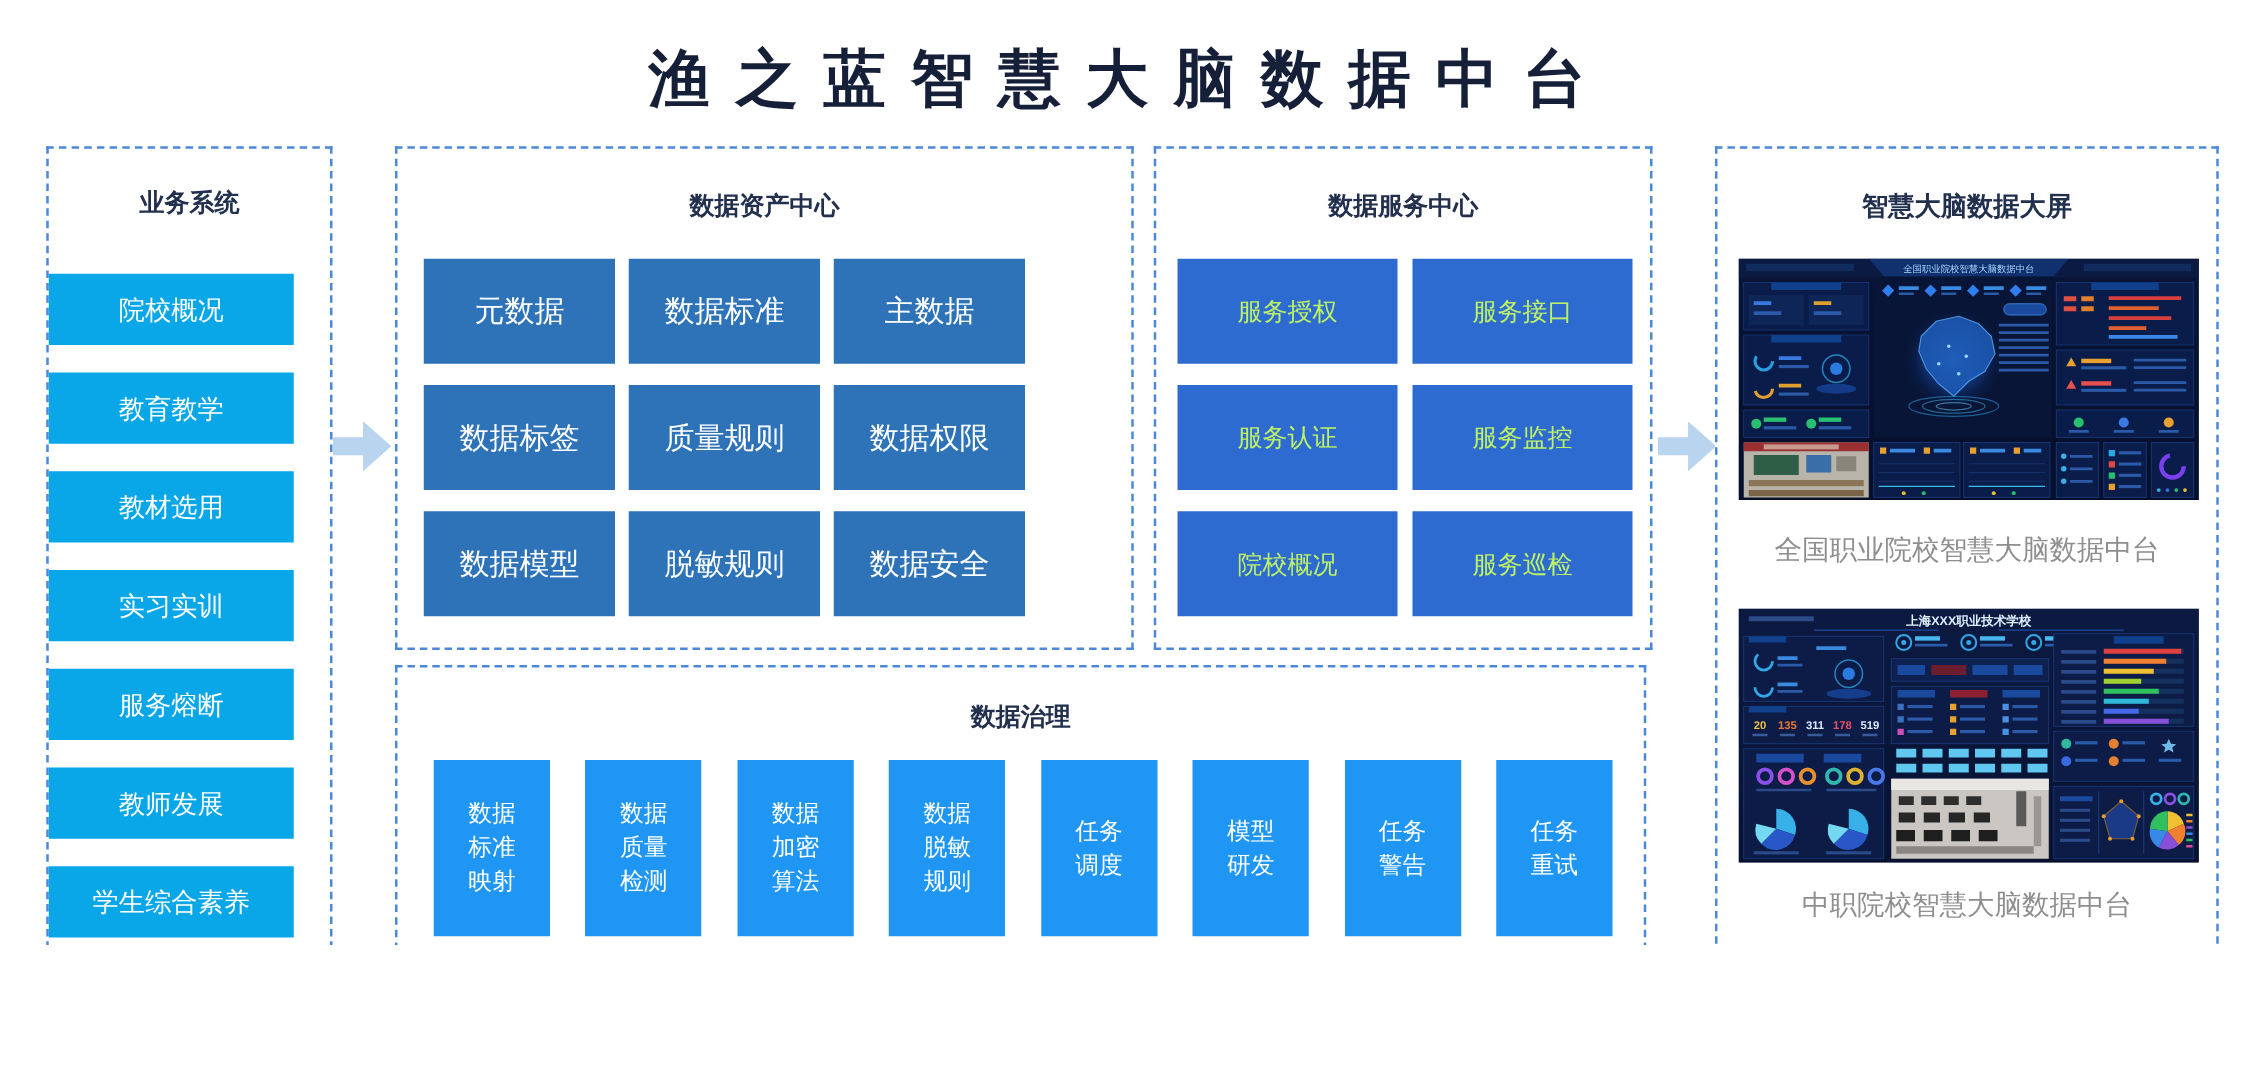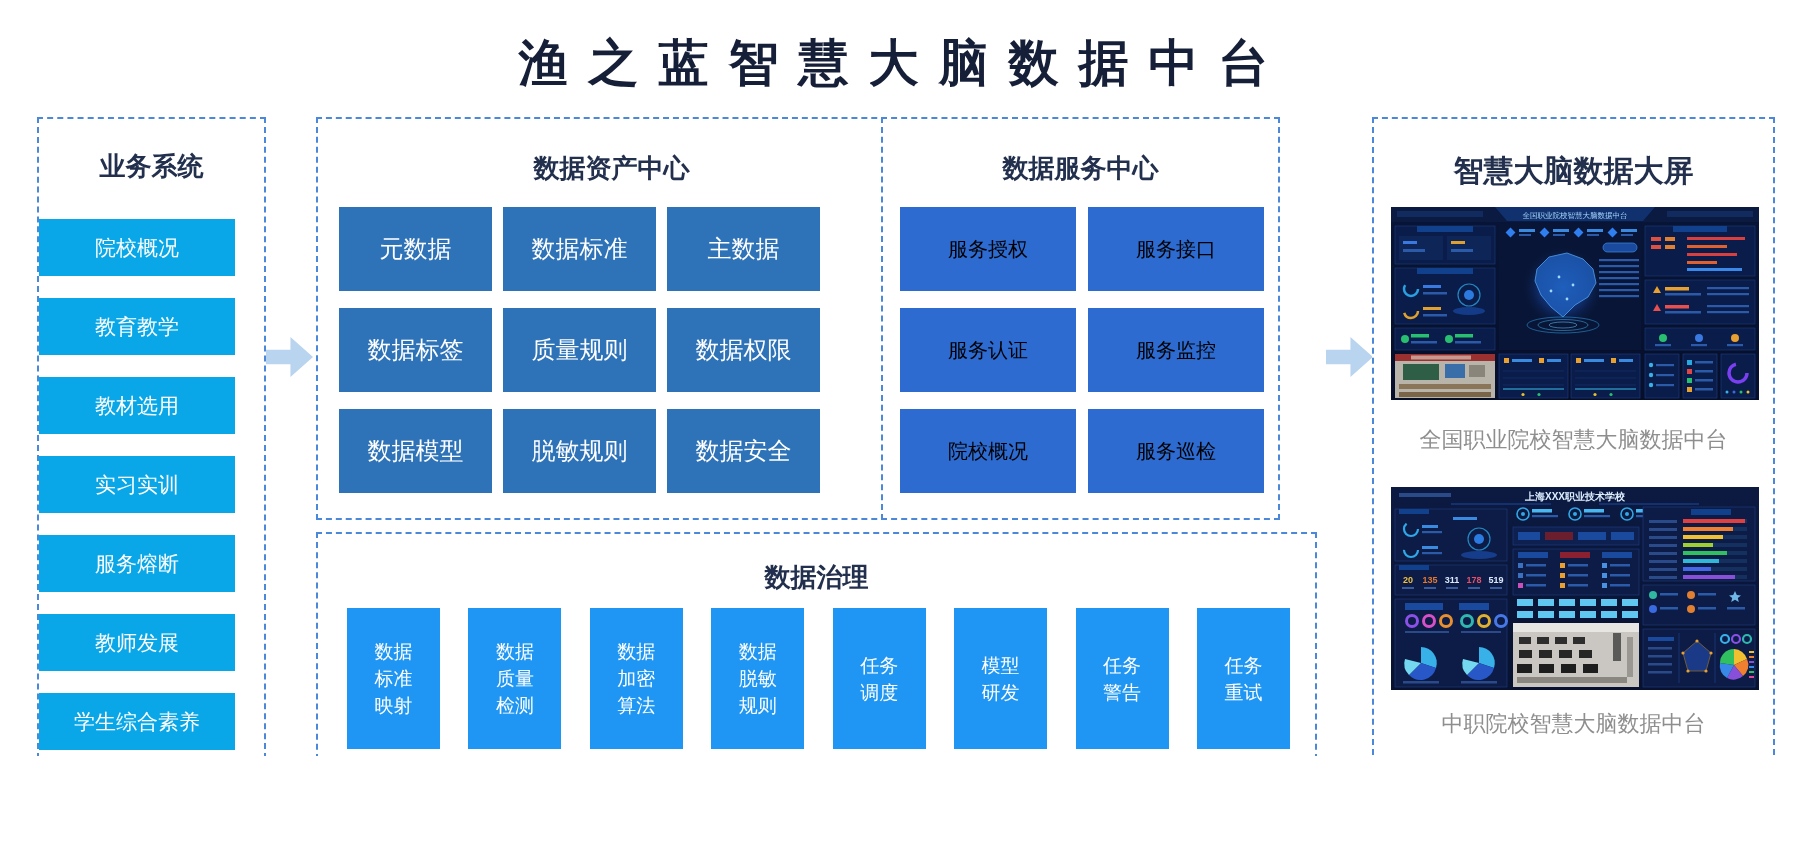--- a/index.html
+++ b/index.html
@@ -8,21 +8,21 @@
     font-family:"Liberation Sans","DejaVu Sans",sans-serif;
   }
   .page-title{
     position:absolute;left:0;top:30px;width:100%;text-align:center;
     font-size:50px;font-weight:900;letter-spacing:20px;color:#161f38;
   }
   .panel{
     position:absolute;border:2px dashed #4c88da;background:#ffffff;box-sizing:border-box;
   }
   .section-title{
-    width:100%;text-align:center;font-size:26px;font-weight:700;color:#22304e;
+    width:100%;text-align:center;font-size:20px;font-weight:700;color:#22304e;
     position:absolute;left:0;
   }
   
   .biz-panel{left:37px;top:117px;width:229px;height:652px;}
   .biz-title{top:30px;}
   .biz-list{position:absolute;left:0;top:100px;width:100%;display:flex;flex-direction:column;gap:22px;}
   .biz-btn{
     width:196px;height:57px;background:#0aa7e8;color:#ffffff;font-size:21px;
     display:flex;align-items:center;justify-content:center;
   }
@@ -32,35 +32,35 @@
     clip-path:polygon(0 32%,52% 32%,52% 0,100% 50%,52% 100%,52% 68%,0 68%);
   }
   .arrow-1{left:266px;top:337px;}
   .arrow-2{left:1326px;top:337px;}
   
   .asset-panel{left:316px;top:117px;width:591px;height:403px;}
   .asset-title{top:32px;}
   .asset-grid{position:absolute;left:21px;top:88px;display:grid;grid-template-columns:repeat(3,153px);grid-auto-rows:84px;column-gap:11px;row-gap:17px;}
   .asset-box{background:#2e73b8;color:#ffffff;font-size:24px;display:flex;align-items:center;justify-content:center;}
   
-  .service-panel{left:881px;top:117px;width:399px;height:403px;text-decoration:underline;}
+  .service-panel{left:923px;top:117px;width:399px;height:403px;text-decoration:underline;}
   .service-title{top:32px;}
   .service-grid{position:absolute;left:17px;top:88px;display:grid;grid-template-columns:repeat(2,176px);grid-auto-rows:84px;column-gap:12px;row-gap:17px;}
-  .service-box{background:#2d6bd1;color:#000000;font-size:20px;display:flex;align-items:center;justify-content:center;}
+  .service-box{background:#2d6bd1;color:#bef264;font-size:20px;display:flex;align-items:center;justify-content:center;}
   
   .gov-panel{left:316px;top:532px;width:1001px;height:238px;}
   .gov-title{top:26px;}
   .gov-row{position:absolute;left:29px;top:74px;width:943px;display:flex;justify-content:space-between;}
   .gov-box{
     width:93px;height:141px;background:#1f96f3;color:#ffffff;font-size:19px;line-height:27px;
     display:flex;align-items:center;justify-content:center;text-align:center;white-space:pre-line;
   }
   
   .dash-panel{left:1372px;top:117px;width:403px;height:658px;}
-  .dash-title{top:32px;font-size:30px;}
+  .dash-title{top:32px;font-size:21px;}
   .dash-img{position:absolute;left:17px;width:368px;background:#071231;}
   .dash-img-1{top:88px;height:193px;}
   .dash-img-2{top:368px;height:203px;}
   .dash-img svg{display:block;width:100%;height:100%;}
   .dash-caption{position:absolute;left:0;width:100%;text-align:center;color:#8e8e8e;font-size:22px;}
   .caption-1{top:306px;}
   .caption-2{top:590px;}
 </style>
 </head>
 <body>

